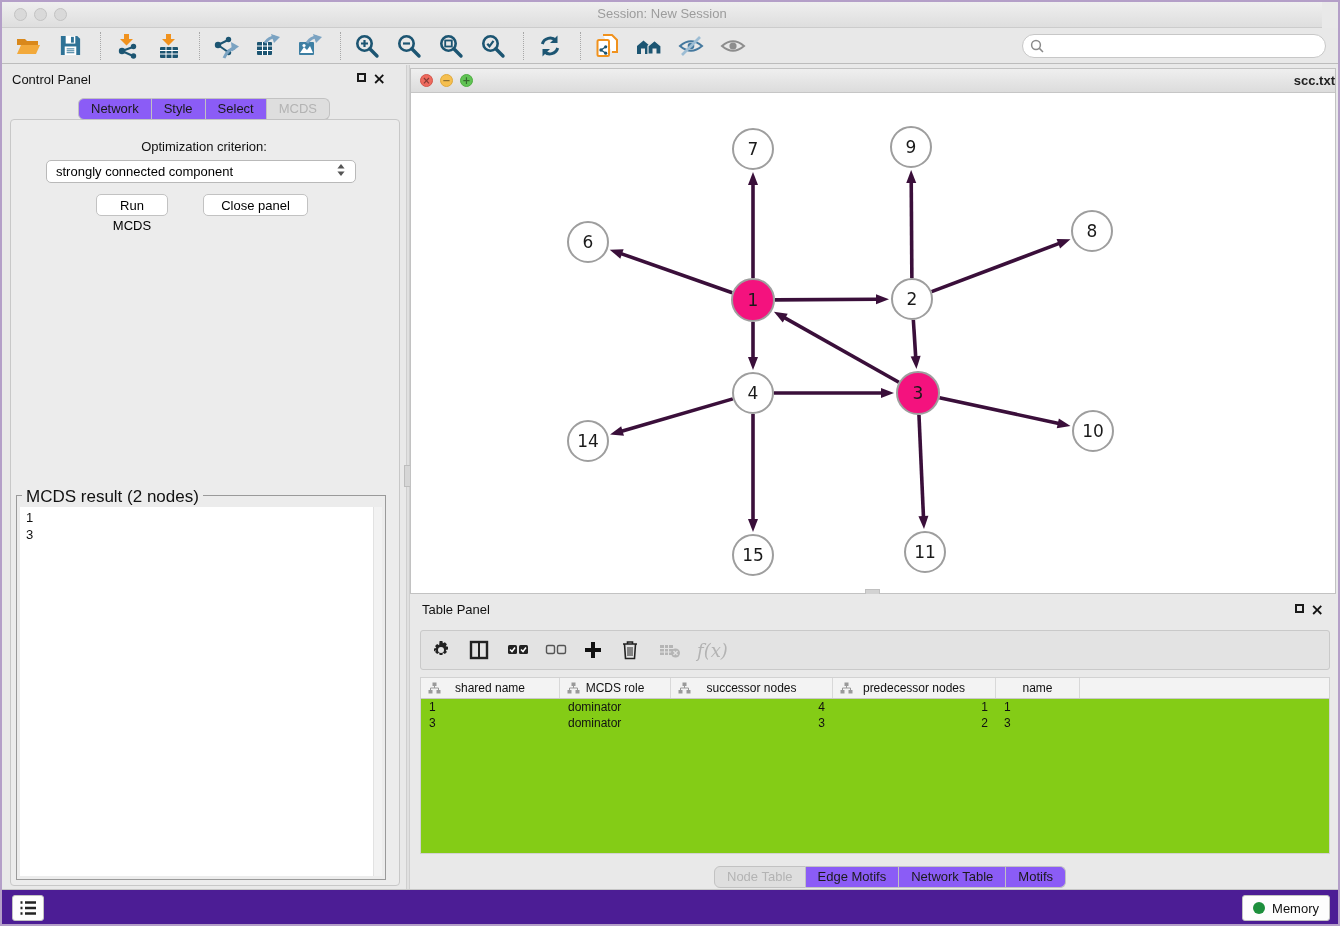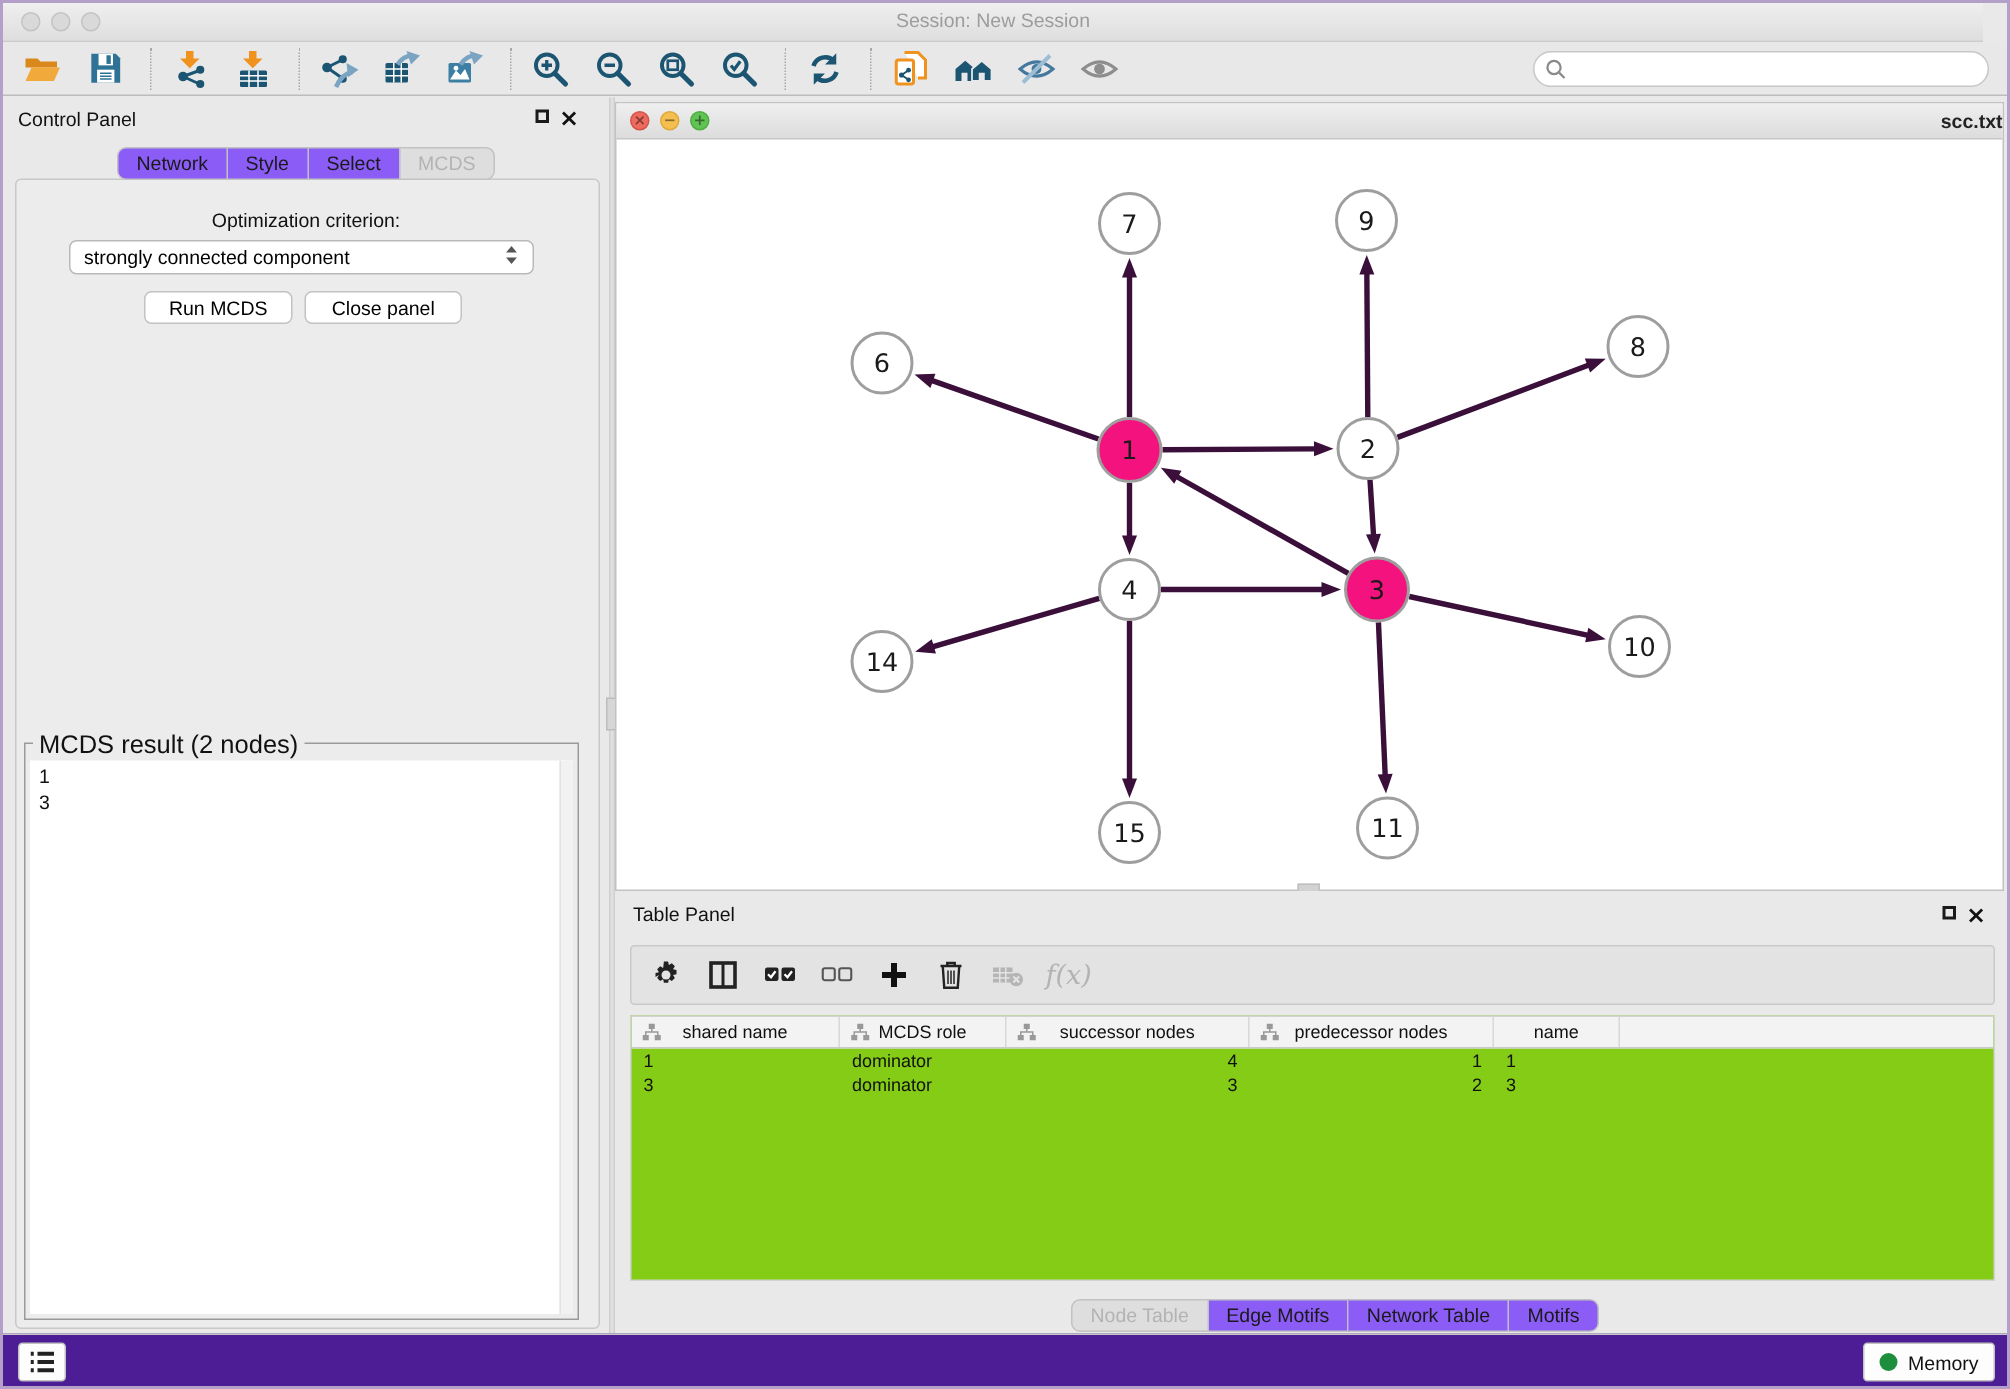--- a/index.html
+++ b/index.html
@@ -68,21 +68,21 @@
     font-size:10px;font-weight:bold;text-align:center;line-height:12px;color:rgba(0,0,0,0.45);cursor:pointer;
     font-family:"DejaVu Sans",sans-serif;}
   .net-title{position:absolute;top:4px;left:0;right:0;text-align:right;font-size:13px;color:#222;font-weight:bold;}
   .net-canvas{position:absolute;top:23px;left:0;}
   .grip-h{position:absolute;top:524px;left:455px;width:13px;height:7px;background:#d2d2d2;border:1px solid #c0c0c0;}
 
   
   .table-panel{position:absolute;top:529px;left:0;right:2px;bottom:0;background:#e9e9e9;}
   .tp-toolbar{position:absolute;top:36px;left:10px;right:6px;height:40px;background:#e3e3e3;
     border:1px solid #c9c9c9;border-radius:3px;display:flex;align-items:center;padding:0 10px;box-sizing:border-box;}
-  .tp-btn{width:26px;height:26px;display:flex;align-items:center;justify-content:center;margin-right:12px;cursor:pointer;}
+  .tp-btn{width:26px;height:26px;display:flex;align-items:center;justify-content:flex-start;margin-right:12px;cursor:pointer;}
   .fx-label{font-family:"DejaVu Serif",serif;font-style:italic;font-size:18px;color:#b3b3b3;}
   .tbl{position:absolute;top:83px;left:10px;right:6px;height:177px;background:#84cc16;border:1px solid #d2d2d2;
     box-sizing:border-box;overflow:hidden;}
   .tbl-header{display:flex;height:20px;background:#f3f3f3;border-bottom:1px solid #c9c9c9;}
   .th{position:relative;border-right:1px solid #d8d8d8;font-size:12px;color:#111;display:flex;
     align-items:center;justify-content:center;box-sizing:border-box;cursor:pointer;}
   .th .hicon{position:absolute;left:7px;top:4px;}
   .tr{display:flex;height:16px;align-items:center;font-size:12px;color:#111;}
   .td{box-sizing:border-box;padding:0 8px;overflow:hidden;white-space:nowrap;}
 
@@ -268,21 +268,21 @@
     <div class="select">
       <span>strongly connected component</span>
       <span class="chev">
         <svg width="10" height="14" viewBox="0 0 10 14">
             <path d="M5 1l3.6 4.4H1.4z" fill="#555"></path>
             <path d="M5 13L1.4 8.6h7.2z" fill="#555"></path>
           </svg>
       </span>
     </div>
 
-    <button class="btn" style="top:129px;left:94px;width:99px;">Run MCDS</button>
+    <button class="btn" style="top:129px;left:94px;width:72px;">Run MCDS</button>
     <button class="btn" style="top:129px;left:201px;width:105px;">Close panel</button>
 
     <div class="groupbox">
       <div class="groupbox-label">MCDS result (2 nodes)</div>
       <div class="result-area">
         <div class="result-text">1
 3</div>
         <div class="result-scroll"></div>
       </div>
     </div>

